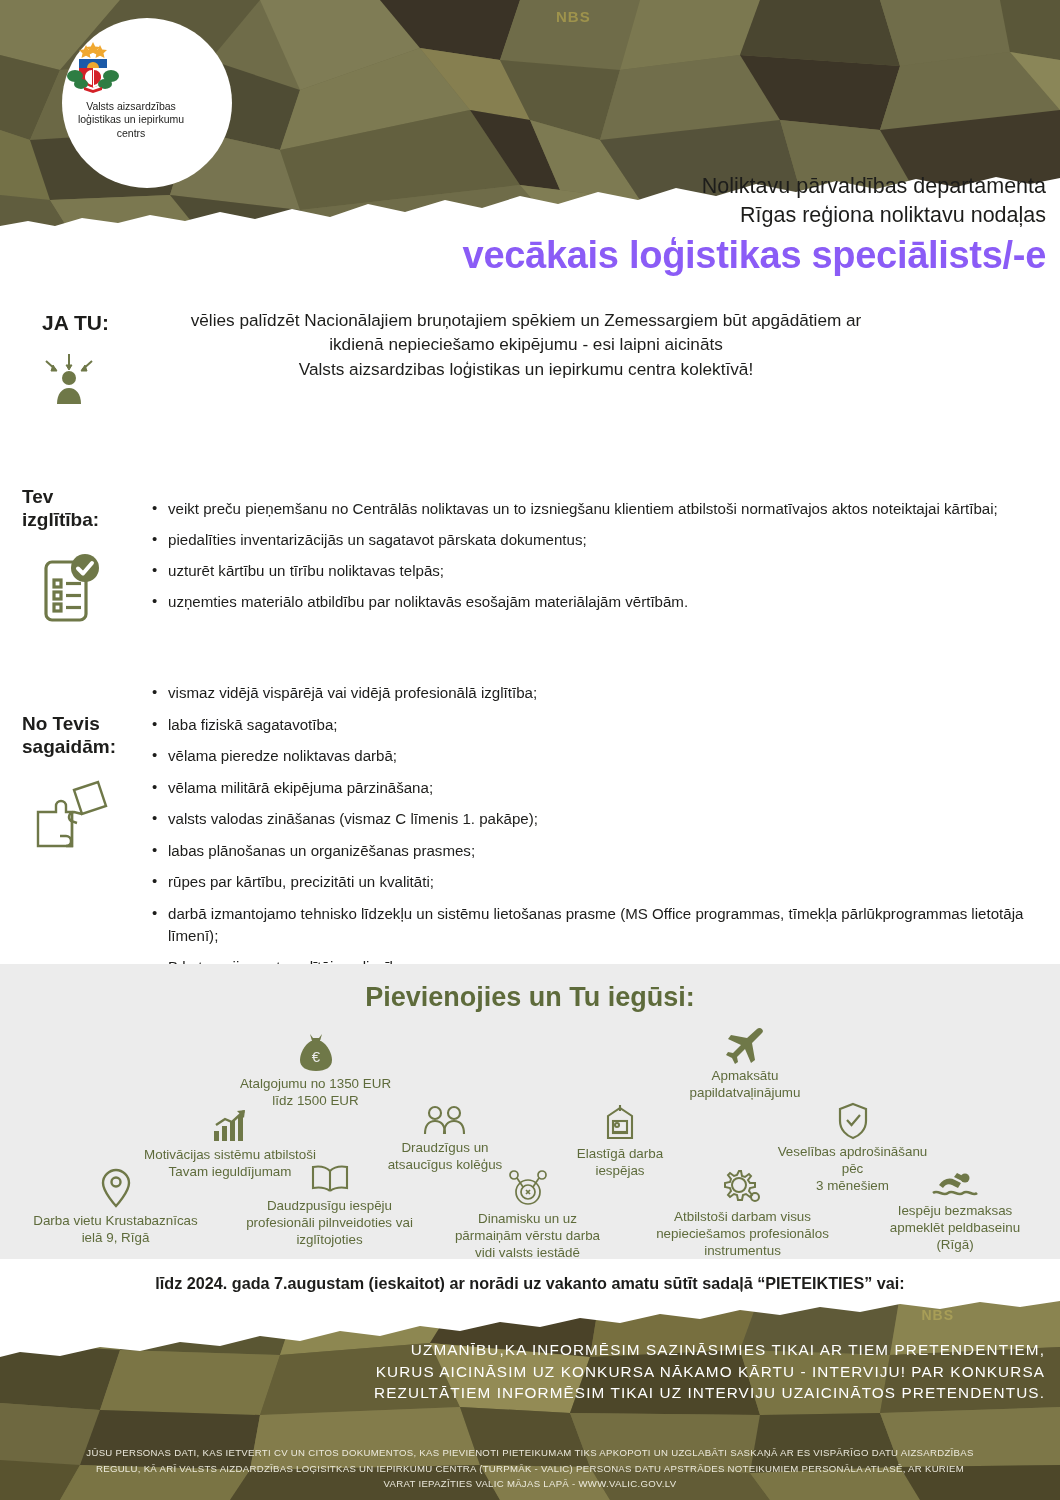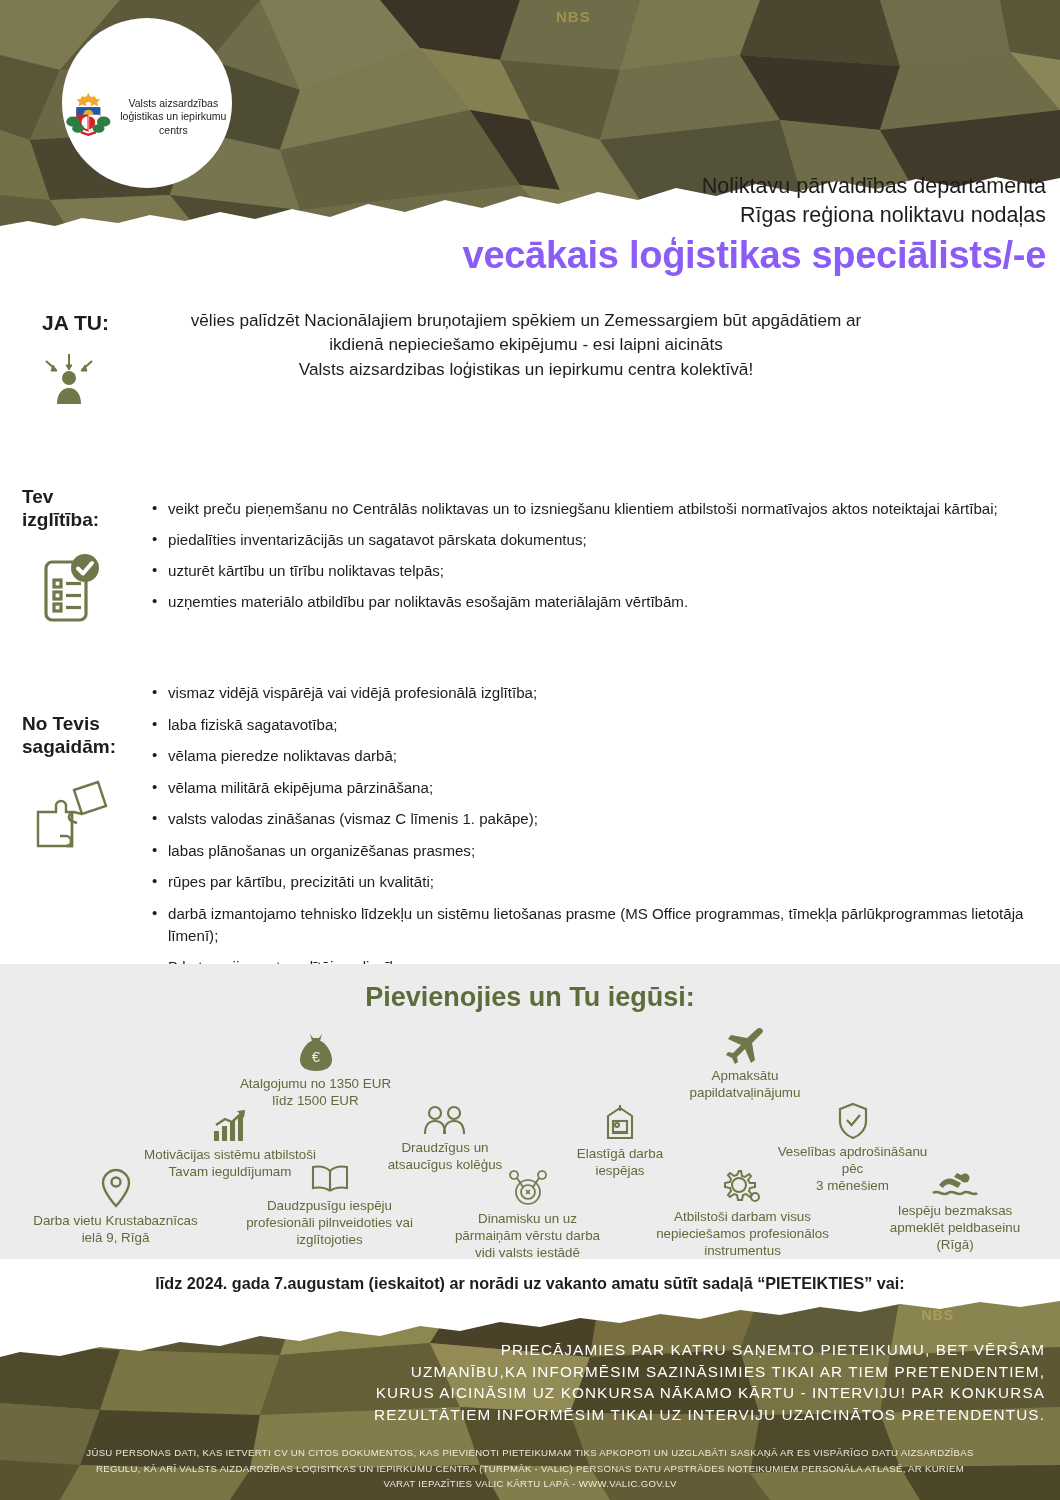--- a/index.html
+++ b/index.html
@@ -23,21 +23,21 @@
     font-size:15px; font-weight:bold; letter-spacing:1px;
     color:#a79a4d; opacity:.85;
   }
   
   .torn-top { position:absolute; left:0; bottom:-2px; width:1060px; height:60px; }
 
   
   .logo-circle {
     position:absolute; left:62px; top:18px; width:170px; height:170px;
     background:#fff; border-radius:50%;
-    display:flex; flex-direction:row; align-items:center; justify-content:flex-start;
+    display:flex; flex-direction:column; align-items:flex-start; justify-content:flex-start;
     padding-top:22px;
   }
   .crest { width:62px; height:54px; }
   .logo-text {
     margin-top:6px; font-size:10.5px; line-height:1.28; color:#1d1d1b;
     text-align:center; width:138px; font-family:"Liberation Sans", sans-serif;
   }
 
   
   .dept {
@@ -511,26 +511,25 @@
     <svg class="torn-bottom" viewBox="0 0 1060 72" preserveAspectRatio="none">
       <path d="M0,0 L1060,0 L1060,8 L1020,14 L980,9 L940,16 L900,11 L860,19 L820,14 L780,22
                L740,17 L700,26 L660,21 L620,30 L580,25 L540,34 L500,29 L460,38 L420,33
                L380,43 L340,38 L300,48 L260,43 L220,53 L180,49 L140,58 L100,54 L60,63
                L20,59 L0,64 Z" fill="#ffffff"></path>
     </svg>
 
     <div class="nbs-mark-b">NBS</div>
 
     <div class="notice">
-      <div>PRIECĀJAMIES PAR KATRU SAŅEMTO PIETEIKUMU, BET VĒRŠAM</div>
       <div>UZMANĪBU,KA INFORMĒSIM SAZINĀSIMIES TIKAI AR TIEM PRETENDENTIEM,</div>
       <div>KURUS AICINĀSIM UZ KONKURSA NĀKAMO KĀRTU - INTERVIJU! PAR KONKURSA</div>
       <div>REZULTĀTIEM INFORMĒSIM TIKAI UZ INTERVIJU UZAICINĀTOS PRETENDENTUS.</div>
     </div>
 
     <div class="disclaimer">
       <div>JŪSU PERSONAS DATI, KAS IETVERTI CV UN CITOS DOKUMENTOS, KAS PIEVIENOTI PIETEIKUMAM TIKS APKOPOTI UN UZGLABĀTI SASKAŅĀ AR ES VISPĀRĪGO DATU AIZSARDZĪBAS</div>
       <div>REGULU, KĀ ARĪ VALSTS AIZDARDZĪBAS LOĢISITKAS UN IEPIRKUMU CENTRA (TURPMĀK - VALIC) PERSONAS DATU APSTRĀDES NOTEIKUMIEM PERSONĀLA ATLASĒ, AR KURIEM</div>
-      <div>VARAT IEPAZĪTIES VALIC KĀRTU LAPĀ - WWW.VALIC.GOV.LV</div>
+      <div>VARAT IEPAZĪTIES VALIC MĀJAS LAPĀ - WWW.VALIC.GOV.LV</div>
     </div>
   </div>
 
 </div>
 
 </body></html>

